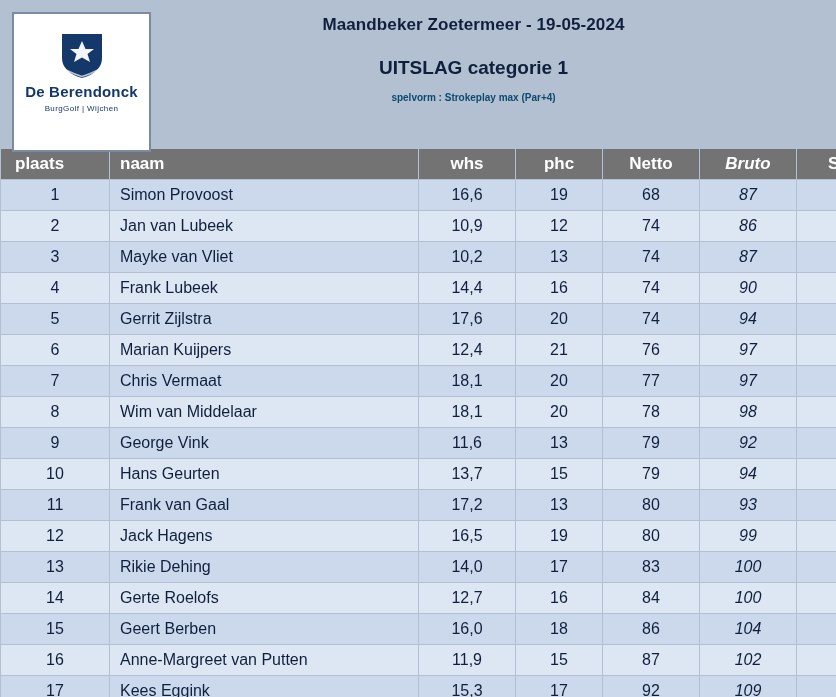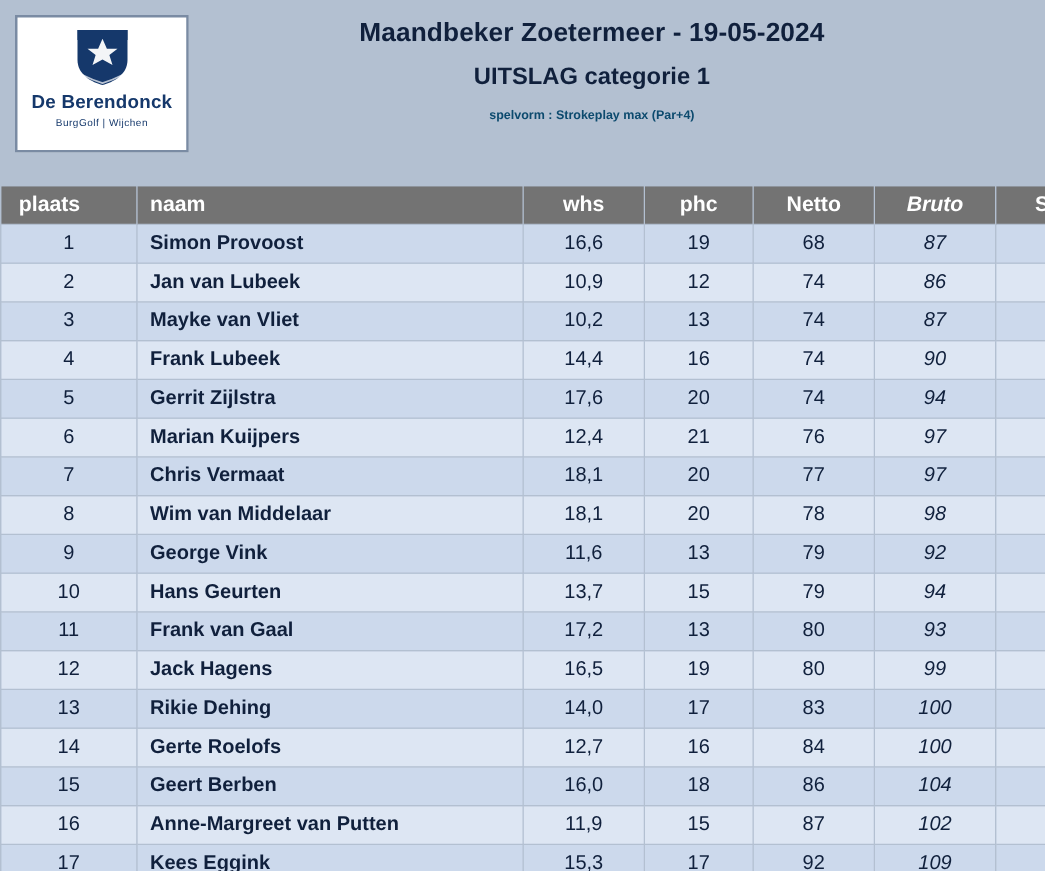--- a/index.html
+++ b/index.html
@@ -23,31 +23,31 @@
   
   .header {
     display: flex;
     align-items: flex-start;
     padding: 8px 0 0 0;
     height: 148px;
     box-sizing: border-box;
   }
   .logo-box {
     width: 139px;
-    height: 110px;
+    height: 140px;
     margin-left: 12px;
     margin-top: 4px;
     background: #ffffff;
     border: 2px solid #7a8ba3;
     box-sizing: border-box;
     display: flex;
     flex-direction: column;
     align-items: center;
     justify-content: flex-start;
-    padding-top: 8px;
+    padding-top: 18px;
   }
   .logo-shield {
     width: 44px;
     height: 48px;
     display: block;
   }
   .logo-name {
     font-size: 15px;
     font-weight: bold;
     color: #15386b;
@@ -60,32 +60,32 @@
     margin-top: 4px;
     letter-spacing: 0.4px;
   }
   .titles {
     flex: 1;
     text-align: center;
     margin-left: -40px;
     margin-top: 6px;
   }
   .title-main {
-    font-size: 21px;
+    font-size: 17px;
     font-weight: bold;
     color: #10203c;
     line-height: 1.28;
     letter-spacing: 0.1px;
   }
   .title-sub {
     font-size: 19px;
     font-weight: bold;
     color: #10203c;
     line-height: 1.35;
-    margin-top: 8px;
+    margin-top: 19px;
   }
   .meta-line {
     font-size: 10px;
     font-weight: bold;
     color: #0c4a6e;
     margin-top: 11px;
     line-height: 1.3;
   }
   .meta-line.second {
     margin-top: 6px;
@@ -109,21 +109,21 @@
     font-size: 16px;
     height: 30px;
     border: 1px solid #b3c0d1;
     padding: 0 8px;
     color: #10203c;
   }
   tr.row-even td { background: #ccd9ec; }
   tr.row-odd  td { background: #dde6f3; }
 
   .col-plaats { width: 86px; text-align: center; }
-  .col-naam   { width: 290px; text-align: left; padding-left: 10px !important; font-weight: bold; }
+  .col-naam   { width: 290px; text-align: left; padding-left: 10px !important; }
   .col-whs    { width: 80px; text-align: center; }
   .col-phc    { width: 70px; text-align: center; }
   .col-netto  { width: 80px; text-align: center; }
   .col-bruto  { width: 80px; text-align: center; font-style: italic; }
   .col-stab   { width: 130px; text-align: center; }
 
   th.col-plaats { text-align: left; padding-left: 14px !important; }
   th.col-naam   { text-align: left; padding-left: 10px !important; }
 </style>
 </head>

